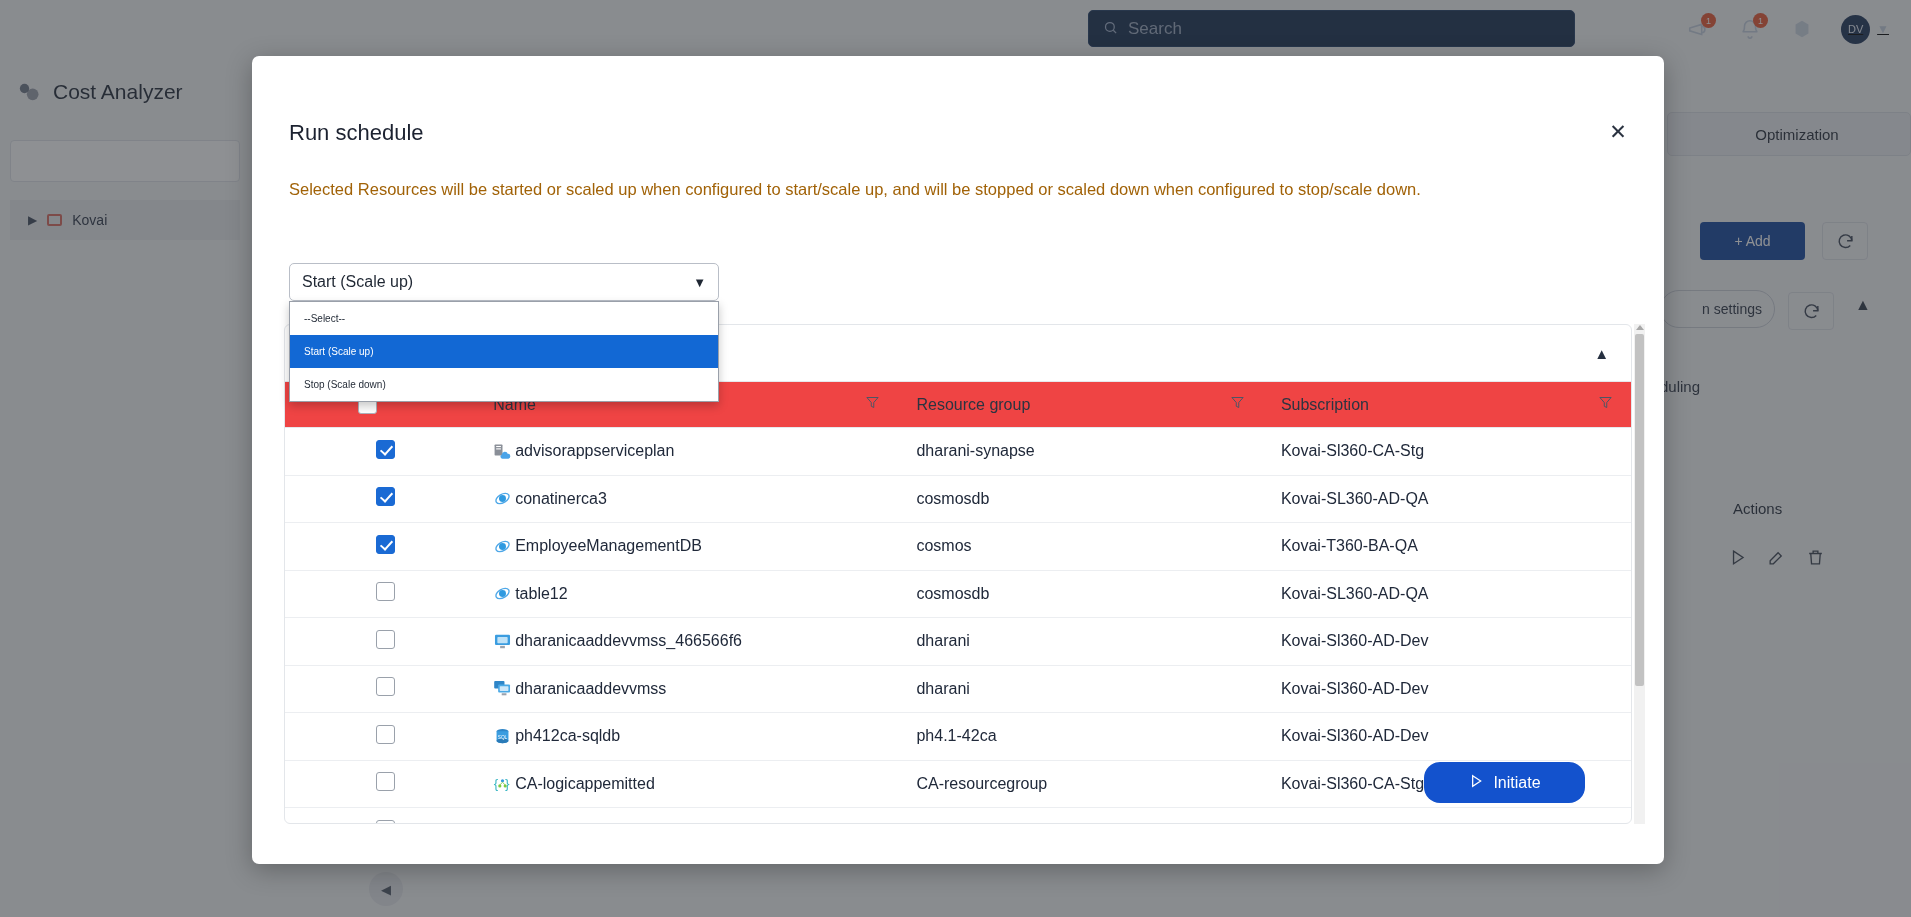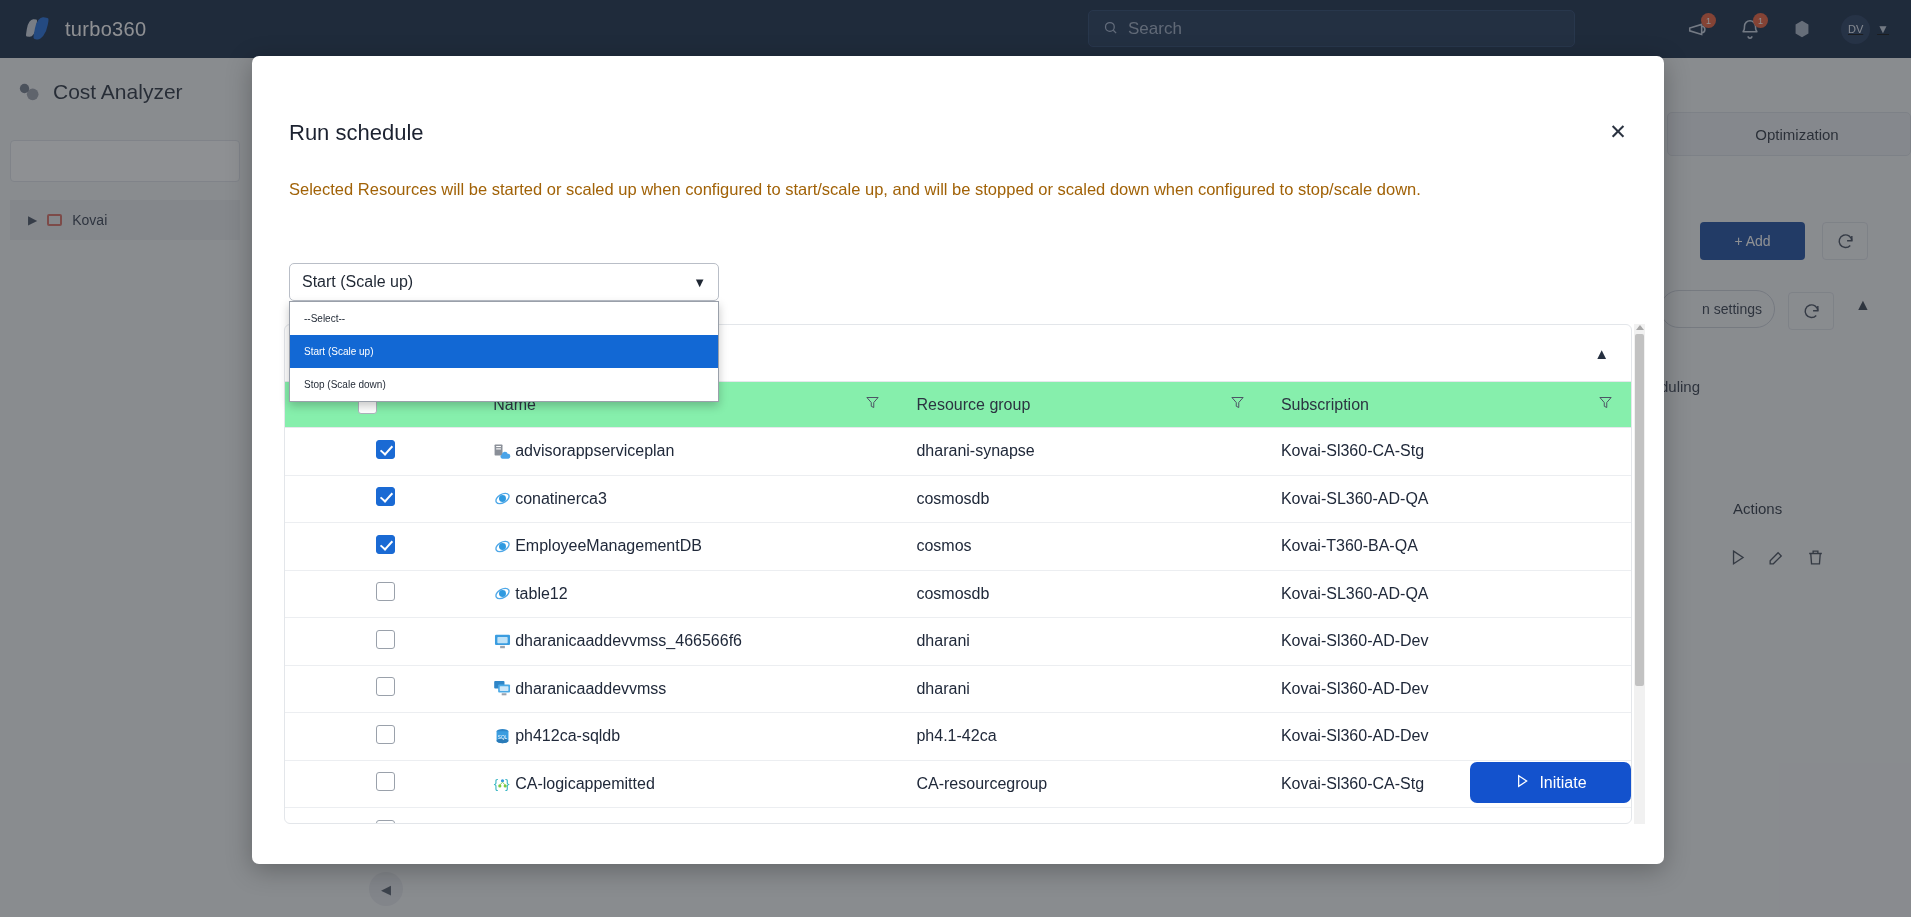--- a/index.html
+++ b/index.html
@@ -112,21 +112,21 @@
      font-size: 10px; color: #1f2733; }
   .opt.sel { background: #1268d4; color: #fff; }
 
   
   #inner-card { position: absolute; left: 32px; top: 268px; width: 1348px; height: 500px;
      border: 1px solid #e3e6ea; border-radius: 6px; background: #fff; overflow: hidden; }
   #inner-card-head { height: 56px; display: flex; align-items: center;
      justify-content: flex-end; padding-right: 22px; color: #263040; font-size: 15px; }
 
   table { width: 100%; border-collapse: collapse; table-layout: fixed; }
-  thead th { background: #86efac; height: 46px; font-weight: normal; font-size: 16px;
+  thead th { background: #ef4444; height: 46px; font-weight: normal; font-size: 16px;
      color: #2b3441; text-align: left; border-top: 1px solid #e6e8ec;
      border-bottom: 1px solid #e6e8ec; }
   th.c-check { width: 155px; }
   th.c-name  { width: 345px; }
   th.c-rg    { width: 297px; }
   th.c-sub   { width: 300px; }
   .th-inner { display: flex; align-items: center; justify-content: space-between; padding: 0 18px; }
   .filter-ico { color: #4c5565; }
   .filter-ico svg { width: 15px; height: 15px; }
 
@@ -146,39 +146,30 @@
 
   
   #modal-scroll { position: absolute; left: 1382px; top: 268px; width: 11px; height: 500px;
      background: #f1f1f1; }
   #modal-scroll .thumb { position: absolute; top: 10px; left: 1px; width: 9px; height: 352px;
      background: #c2c2c2; border-radius: 2px; }
   #modal-scroll .arrow { position: absolute; top: 1px; left: 2px; width: 0; height: 0;
      border-left: 4px solid transparent; border-right: 4px solid transparent;
      border-bottom: 5px solid #a8a8a8; }
 
-  #initiate-btn { position: absolute; left: 1218px; top: 706px; width: 161px; height: 41px;
-     background: #1352cd; color: #fff; border-radius: 7px; font-size: 16px;
+  #initiate-btn { position: absolute; left: 1172px; top: 706px; width: 161px; height: 41px;
+     background: #1352cd; color: #fff; border-radius: 16px; font-size: 16px;
      display: flex; align-items: center; justify-content: center; gap: 9px; }
   #initiate-btn svg { width: 16px; height: 16px; }
 </style>
 </head>
 <body>
 
 <div id="app-background">
 
-  <div id="topbar">
-    <div class="brand">
-      <div class="brand-logo">
-        <div class="lf"></div>
-          <div class="rf"></div>
-      </div>
-      <div class="brand-name">turbo360</div>
-    </div>
-  </div>
 
   <div id="topbar-search">
     <span class="sicon">
       <svg viewBox="0 0 24 24" width="15" height="15" fill="none" stroke="currentColor" stroke-width="2">
         <circle cx="11" cy="11" r="7"></circle>
           <line x1="16.5" y1="16.5" x2="21" y2="21"></line>
         </svg>
     </span>
     <span class="stext">Search</span>
   </div>

